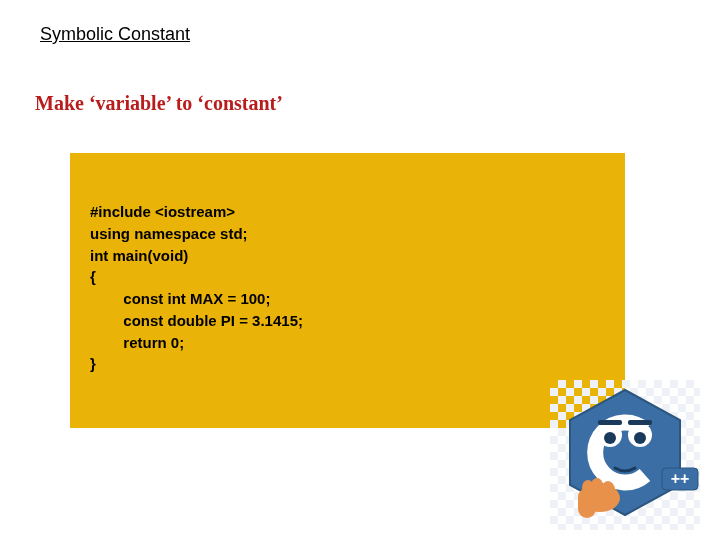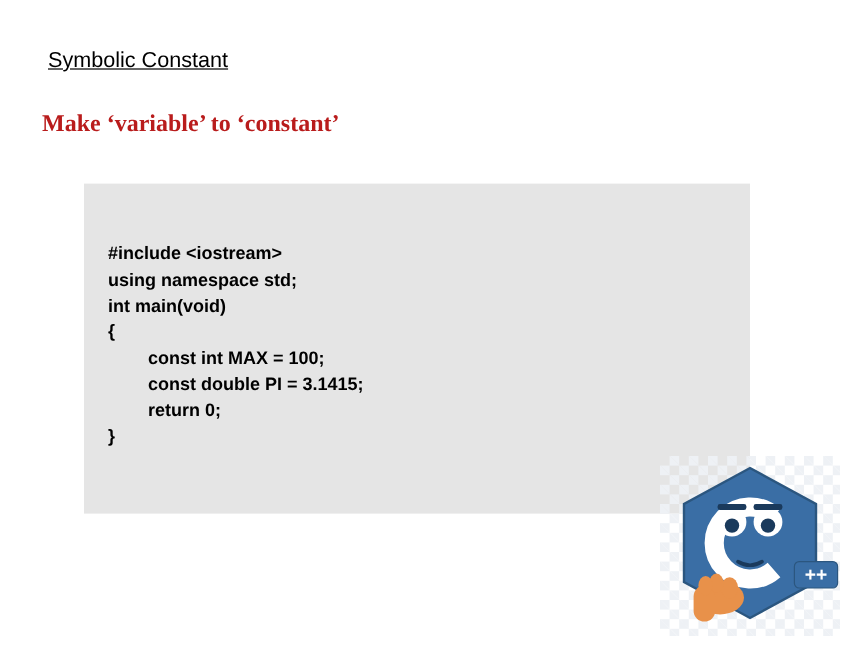--- a/index.html
+++ b/index.html
@@ -8,42 +8,42 @@
     width: 720px;
     height: 540px;
     background: #ffffff;
     font-family: Arial, Helvetica, sans-serif;
     position: relative;
     overflow: hidden;
   }
   .page-title {
     position: absolute;
     left: 40px;
-    top: 40px;
+    top: 24px;
     font-size: 18px;
     color: #000;
     text-decoration: underline;
     font-weight: 400;
   }
   .subtitle {
     position: absolute;
     left: 35px;
     top: 92px;
     font-size: 20px;
     font-weight: bold;
     color: #b91c1c;
     font-family: Georgia, 'Times New Roman', serif;
   }
   .code-block {
     position: absolute;
     left: 70px;
     top: 153px;
     width: 555px;
     height: 275px;
-    background: #e5e5e5;
+    background: #eab308;
     box-sizing: border-box;
     padding: 48px 20px 20px 20px;
   }
   .code-text {
     font-family: Arial, Helvetica, sans-serif;
     font-size: 15px;
     font-weight: bold;
     color: #000;
     white-space: pre;
     line-height: 1.45;

